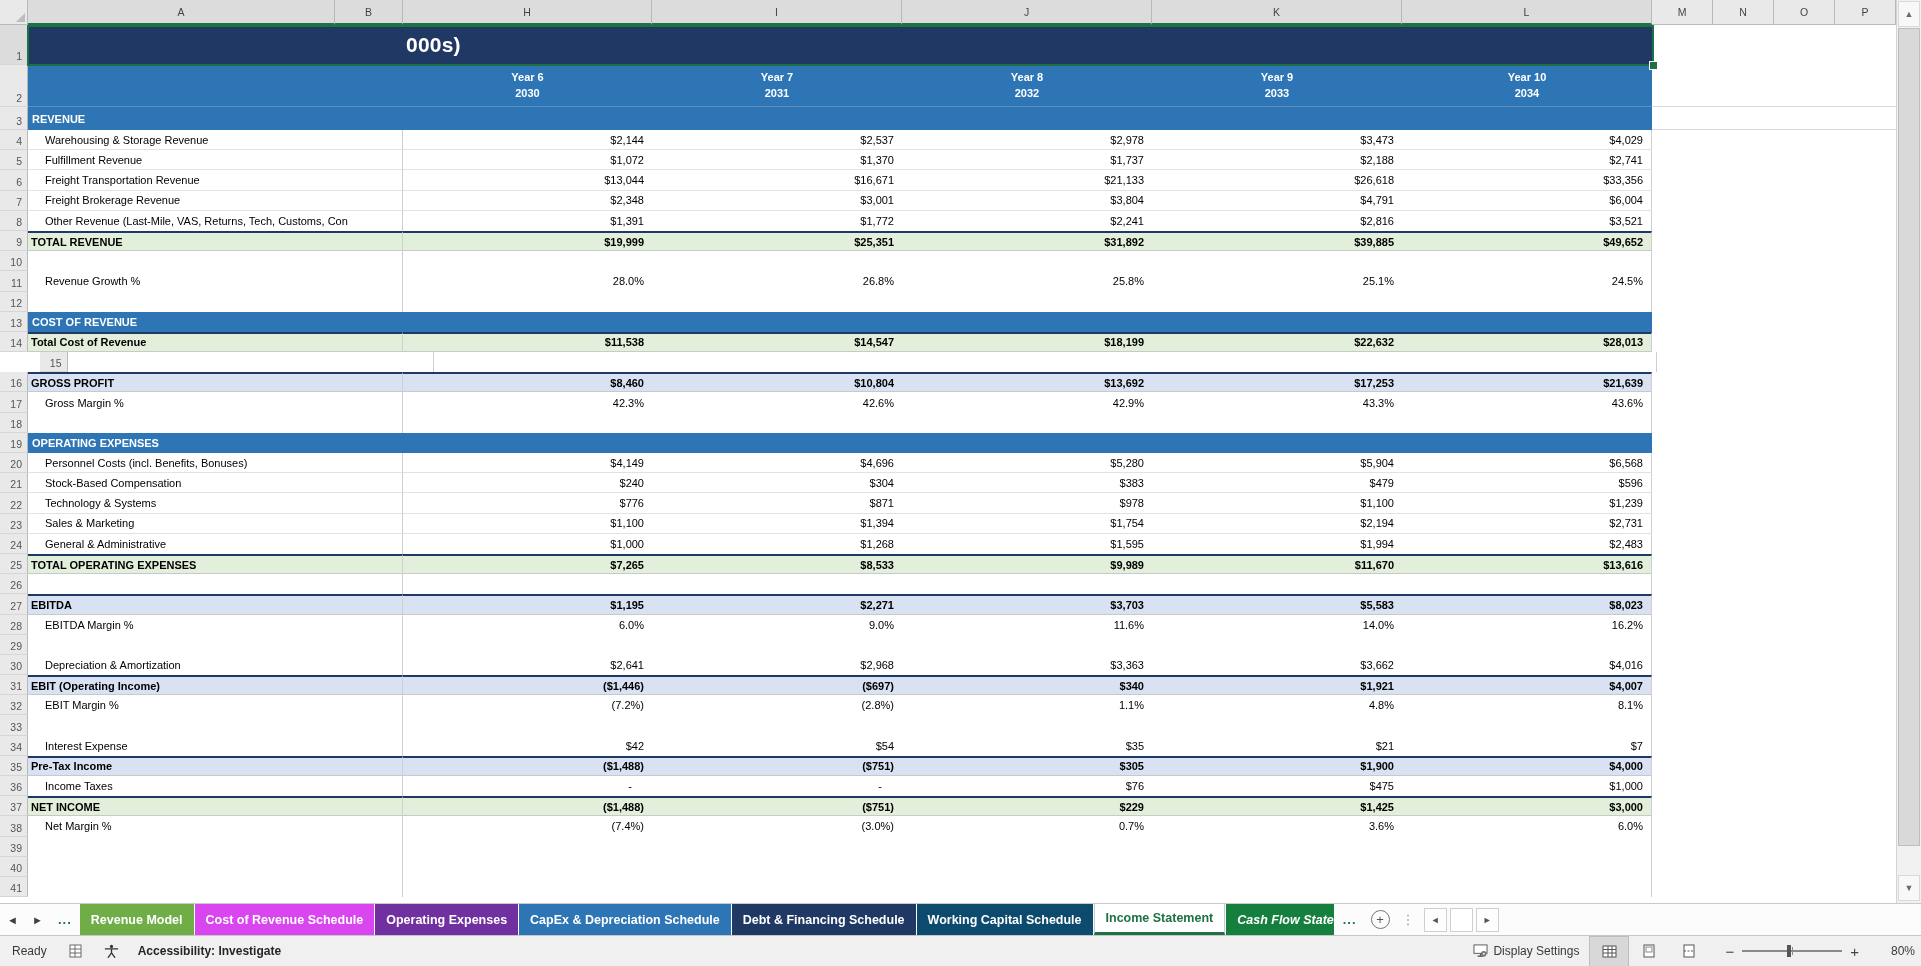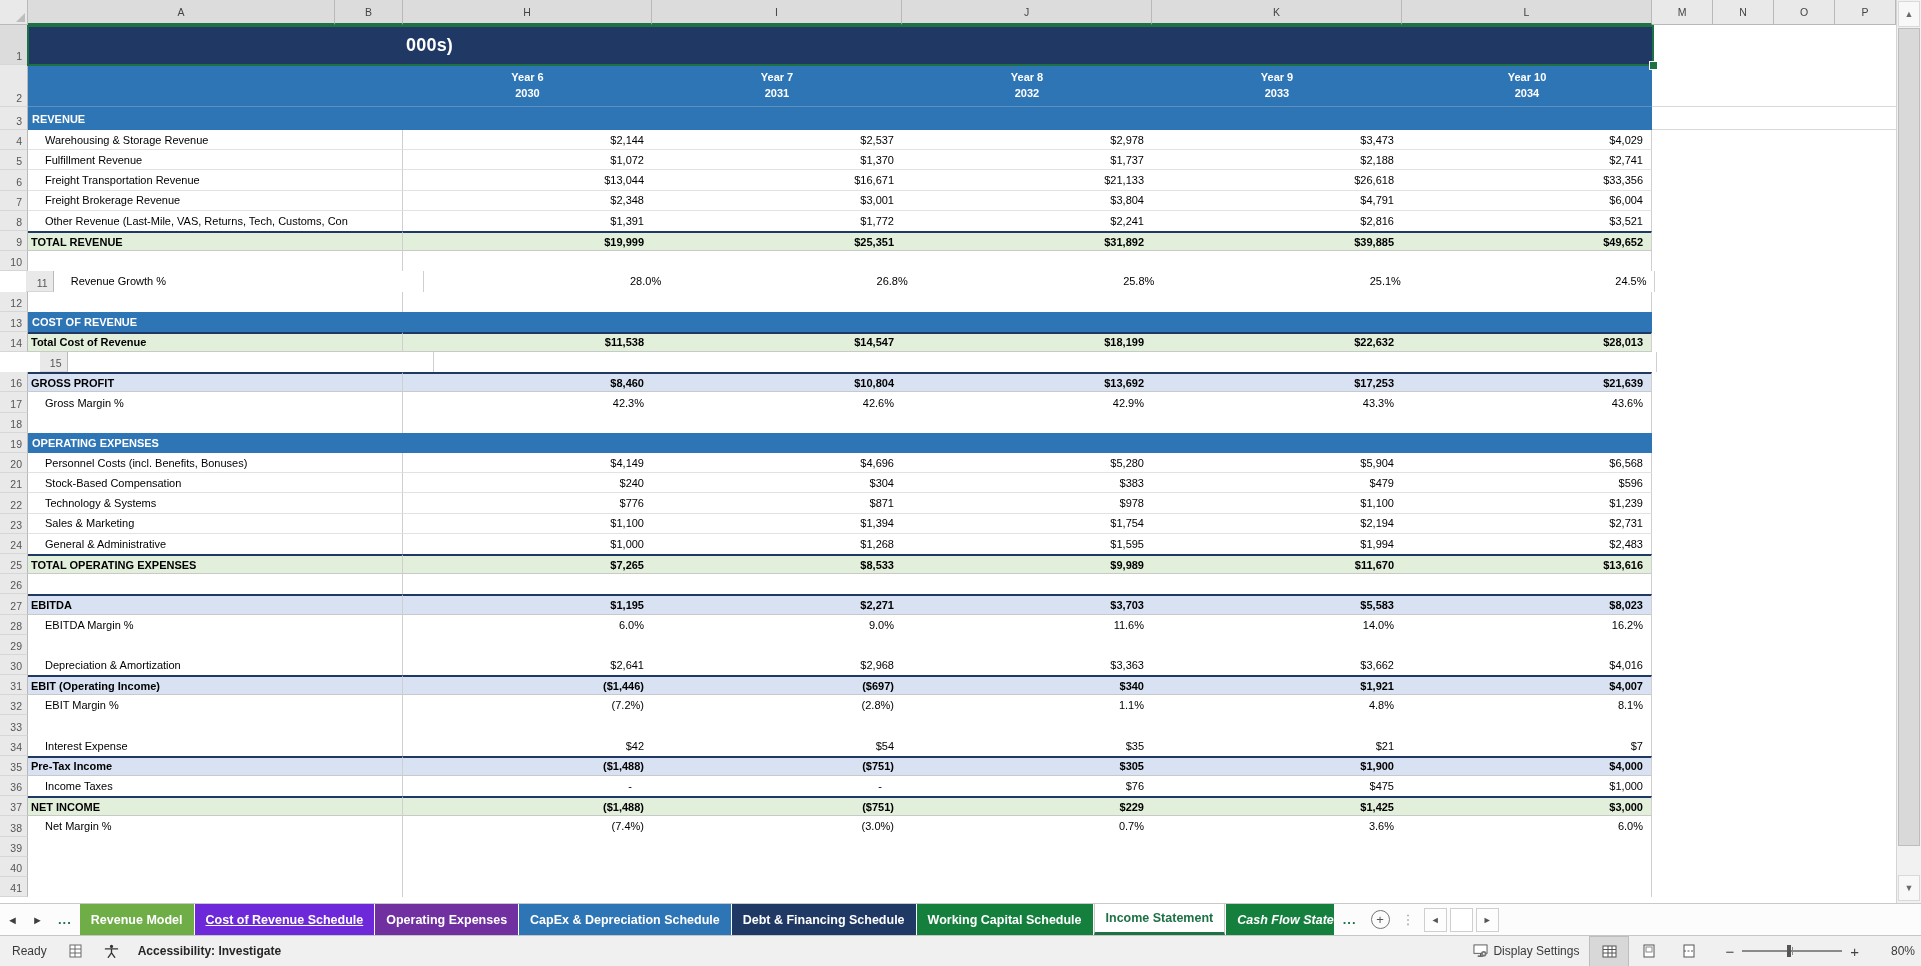--- a/index.html
+++ b/index.html
@@ -27,21 +27,21 @@
   .lab{width:375px;box-sizing:border-box;font-size:11px;color:#000;display:flex;align-items:center;
        overflow:hidden;white-space:nowrap;border-right:1px solid #CFCFCF;padding-left:3px;}
   .num{box-sizing:border-box;font-size:11px;color:#000;display:flex;align-items:center;
        justify-content:flex-end;padding-right:8px;}
   .num.dash{padding-right:20px;}
   .num.last{border-right:1px solid #CFCFCF;}
   .rr{width:244px;box-sizing:border-box;background:#fff;}
   .rr.rline{border-bottom:1px solid #D9D9D9;}
 
   .row.title .band{background:#1F3864;width:1624px;display:flex;align-items:center;box-sizing:border-box;}
-  .title-text{color:#fff;font-weight:bold;font-size:18px;margin-left:378px;letter-spacing:.2px;}
+  .title-text{color:#fff;font-weight:bold;font-size:21px;margin-left:378px;letter-spacing:.2px;}
 
   .row.years .blk{background:#2E75B6;width:375px;box-sizing:border-box;border-bottom:1px solid #5E8FBF;}
   .row.years .yv{background:#2E75B6;color:#fff;font-weight:bold;font-size:11px;display:flex;
        flex-direction:column;align-items:center;justify-content:center;line-height:1.45;
        box-sizing:border-box;border-bottom:1px solid #5E8FBF;padding:0;}
 
   .row.section .band{background:#2E75B6;width:1624px;color:#fff;font-weight:bold;font-size:11px;
        display:flex;align-items:center;padding-left:4px;box-sizing:border-box;}
 
   .row.total .lab,.row.total .num{background:#E2EFDA;border-top:2px solid #1F3864;
@@ -221,21 +221,21 @@
         <div class="row blank" style="height: 20.2px;">
           <div class="gut">10</div>
           <div class="lab"></div>
           <div class="num" style="width: 249px;"></div>
           <div class="num" style="width: 250px;"></div>
           <div class="num" style="width: 250px;"></div>
           <div class="num" style="width: 250px;"></div>
           <div class="num last" style="width: 250px;"></div>
           <div class="rr"></div>
         </div>
-        <div class="row pct" style="height: 20.2px; padding-left: 26px;">
+        <div class="row pct" style="height: 20.2px;">
           <div class="gut">11</div>
           <div class="lab">Revenue Growth %</div>
           <div class="num" style="width: 249px;">28.0%</div>
           <div class="num" style="width: 250px;">26.8%</div>
           <div class="num" style="width: 250px;">25.8%</div>
           <div class="num" style="width: 250px;">25.1%</div>
           <div class="num last" style="width: 250px;">24.5%</div>
           <div class="rr"></div>
         </div>
         <div class="row blank" style="height: 20.2px;">
@@ -538,25 +538,25 @@
     <div id="vthumb"></div>
     <div class="sbtn" id="sdown">▼</div>
   </div>
 
   <div id="tabs">
     <div class="tabnav">◄</div>
     <div class="tabnav">►</div>
     <div class="tdots">...</div>
     <div id="tabstrip" style="display:flex;align-items:stretch;">
         <div class="tab" style="background: rgb(111, 173, 71); color: rgb(255, 255, 255);">Revenue Model</div>
-        <div class="tab" style="background: #6d28d9; color: rgb(255, 255, 255); text-decoration: underline;">Cost of Revenue Schedule</div>
+        <div class="tab" style="background: #d946ef; color: rgb(255, 255, 255);">Cost of Revenue Schedule</div>
         <div class="tab" style="background: rgb(112, 48, 160); color: rgb(255, 255, 255);">Operating Expenses</div>
         <div class="tab" style="background: rgb(46, 117, 182); color: rgb(255, 255, 255);">CapEx &amp; Depreciation Schedule</div>
         <div class="tab" style="background: rgb(31, 56, 100); color: rgb(255, 255, 255);">Debt &amp; Financing Schedule</div>
-        <div class="tab" style="background: #15803d; color: rgb(255, 255, 255);">Working Capital Schedule</div>
+        <div class="tab" style="background: #0c4a6e; color: rgb(255, 255, 255);">Working Capital Schedule</div>
         <div class="tab active" style="background: rgb(255, 255, 255); color: rgb(30, 113, 69);">Income Statement</div>
         <div class="tab" style="background: #15803d; color: rgb(255, 255, 255); max-width: 118px; padding-right: 0px; font-style: italic;">Cash Flow State</div>
       </div>
     <div class="tdots">...</div>
     <div class="addbtn">+</div>
     <div class="vdots">⋮</div>
     <div class="hbtn">◄</div>
     <div class="hbtn" style="background:#fff;"></div>
     <div class="hbtn" style="margin-right:4px;">►</div>
   </div>

